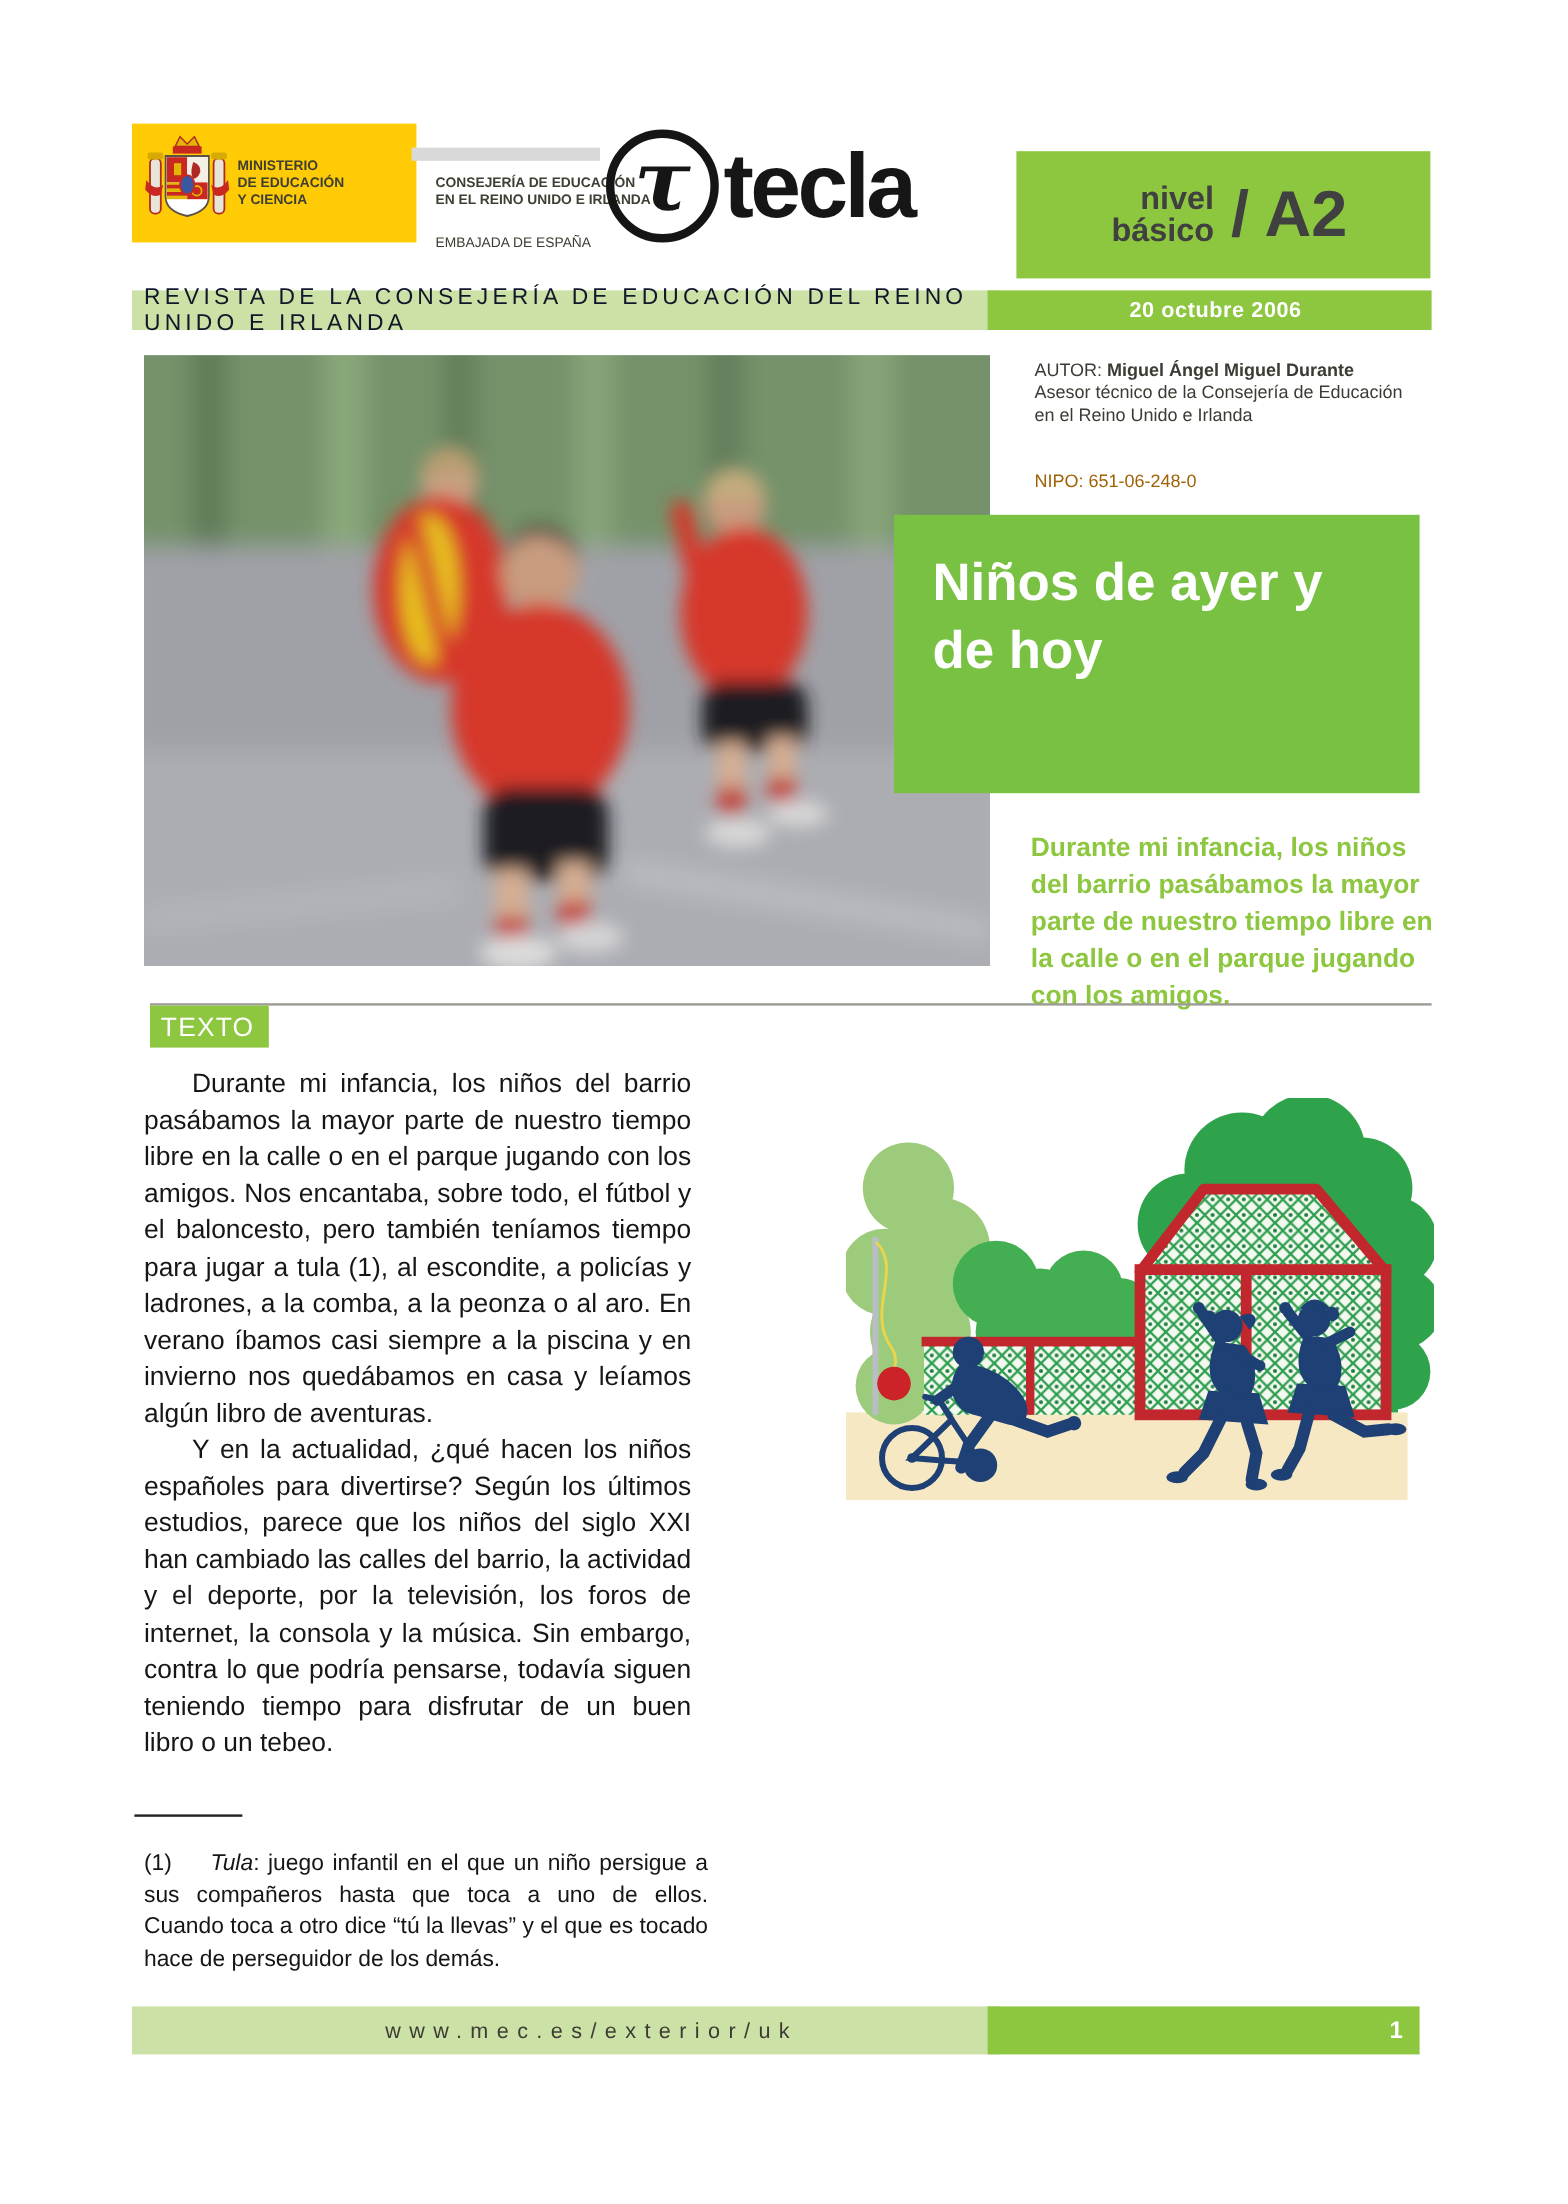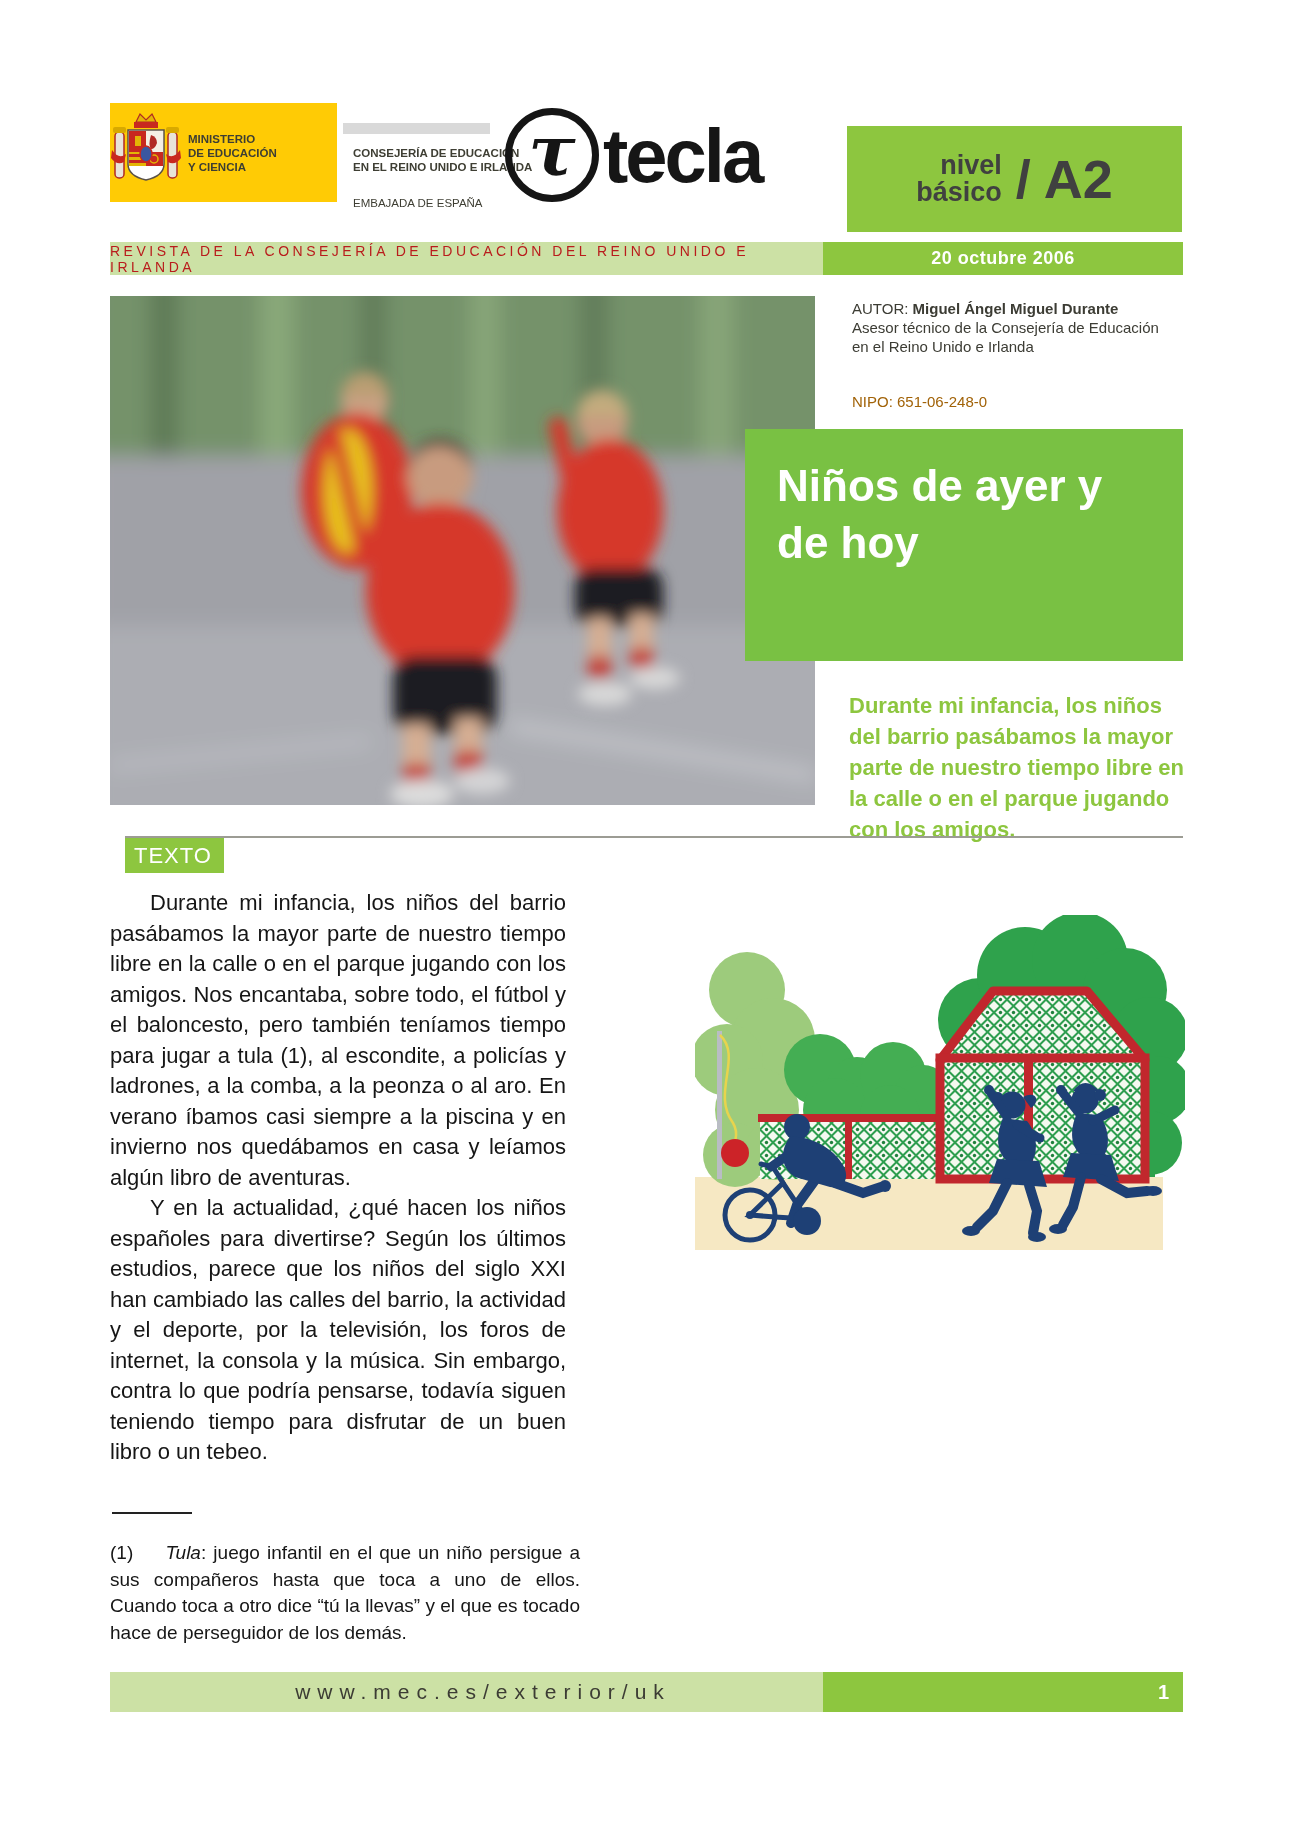--- a/index.html
+++ b/index.html
@@ -1,18 +1,18 @@
 <!DOCTYPE html>
 <html><head>
 <meta charset="utf-8">
 <style>
   html,body{margin:0;padding:0;background:#ffffff;}
   .page{position:relative;width:1307px;height:1837px;background:#fff;overflow:hidden;
         font-family:"Liberation Sans", sans-serif;}
-  .abs{position:absolute;}
+  .abs{position:absolute;padding-left:10px;}
 
   
   .ministry-box{left:110px;top:103px;width:227px;height:99px;background:#FFCB05;
     display:flex;align-items:center;}
   .ministry-text{font-size:11.5px;font-weight:bold;color:#3E3E33;line-height:14px;margin-left:6px;}
   .gray-bar{left:343px;top:123px;width:147px;height:11px;background:#D9D9D9;}
   .consejeria{left:353px;top:146px;font-size:11.5px;font-weight:bold;color:#3E3E33;line-height:14px;}
   .embajada{left:353px;top:197px;font-size:11.5px;font-weight:normal;color:#3E3E33;}
   .tecla-logo{left:505px;top:106px;width:260px;height:100px;}
   .tau-circle{position:absolute;left:0;top:2px;width:80px;height:80px;border:7px solid #151515;
@@ -21,21 +21,21 @@
     color:#151515;line-height:70px;margin-top:-8px;}
   .tecla-word{position:absolute;left:98px;top:10px;font-size:76px;font-weight:bold;color:#161616;
     letter-spacing:-3px;line-height:80px;}
   .level-badge{left:847px;top:126px;width:335px;height:106px;background:#8DC63F;
     display:flex;align-items:center;justify-content:center;gap:14px;color:#404040;}
   .level-stack{text-align:right;font-weight:bold;font-size:27px;line-height:27px;}
   .level-code{font-weight:bold;font-size:54px;line-height:54px;}
 
   .banner-light{left:110px;top:242px;width:713px;height:33px;background:#CCE1A5;
     display:flex;align-items:center;justify-content:center;}
-  .banner-light span{font-size:14px;letter-spacing:3.5px;color:#b91c1c;}
+  .banner-light span{font-size:19px;letter-spacing:3.5px;color:#0f172a;}
   .banner-dark{left:823px;top:242px;width:360px;height:33px;background:#8DC63F;
     display:flex;align-items:center;justify-content:center;}
   .banner-dark span{font-size:18px;font-weight:bold;color:#fff;letter-spacing:0.5px;}
 
   
   .photo{left:110px;top:296px;width:705px;height:509px;z-index:1;}
   .author-block{left:852px;top:299px;width:360px;font-size:15px;color:#3C3C34;line-height:19px;}
   .nipo{left:852px;top:393px;font-size:15px;color:#a16207;}
   .title-box{left:745px;top:429px;width:438px;height:232px;background:#79C143;z-index:2;
     padding:28px 0 0 32px;box-sizing:border-box;}
@@ -50,21 +50,21 @@
   .bodycol p{margin:0;font-size:22px;line-height:30.5px;color:#161616;text-align:justify;text-indent:40px;}
   .illustration{left:695px;top:915px;width:490px;height:335px;}
 
   .fnote-rule{left:112px;top:1512px;width:80px;border-top:2px solid #222;}
   .footnote{left:110px;top:1540px;width:470px;font-size:19px;line-height:26.5px;color:#161616;text-align:justify;}
   .footnote .it{font-style:italic;margin-left:25px;}
 
   
   .footer-light{left:110px;top:1672px;width:713px;height:40px;background:#CCE1A5;
     display:flex;align-items:center;justify-content:center;}
-  .footer-light span{font-size:21px;letter-spacing:7px;color:#3C3C34;margin-left:33px;}
+  .footer-light span{font-size:18px;letter-spacing:7px;color:#3C3C34;margin-left:33px;}
   .footer-dark{left:823px;top:1672px;width:360px;height:40px;background:#8DC63F;
     display:flex;align-items:center;justify-content:flex-end;padding-right:14px;box-sizing:border-box;}
   .footer-dark span{font-size:20px;font-weight:bold;color:#fff;}
 </style>
 </head>
 <body>
 
 <div class="page">
 
   <div class="abs ministry-box">

